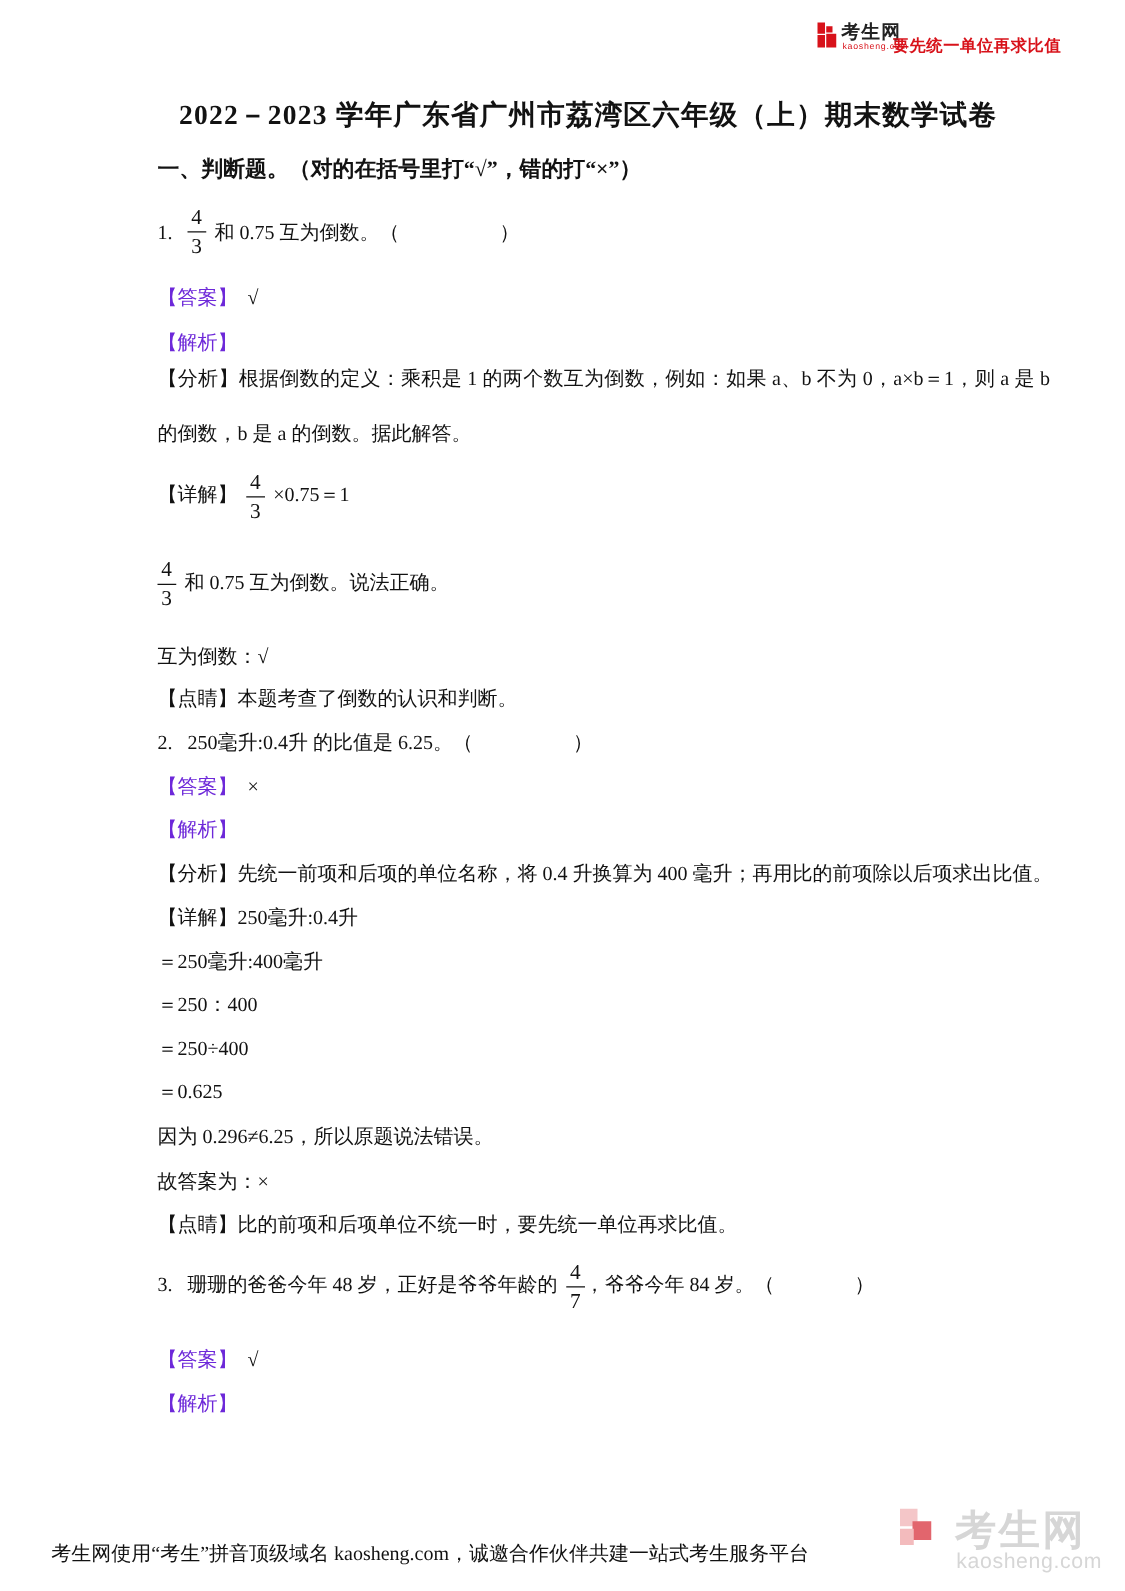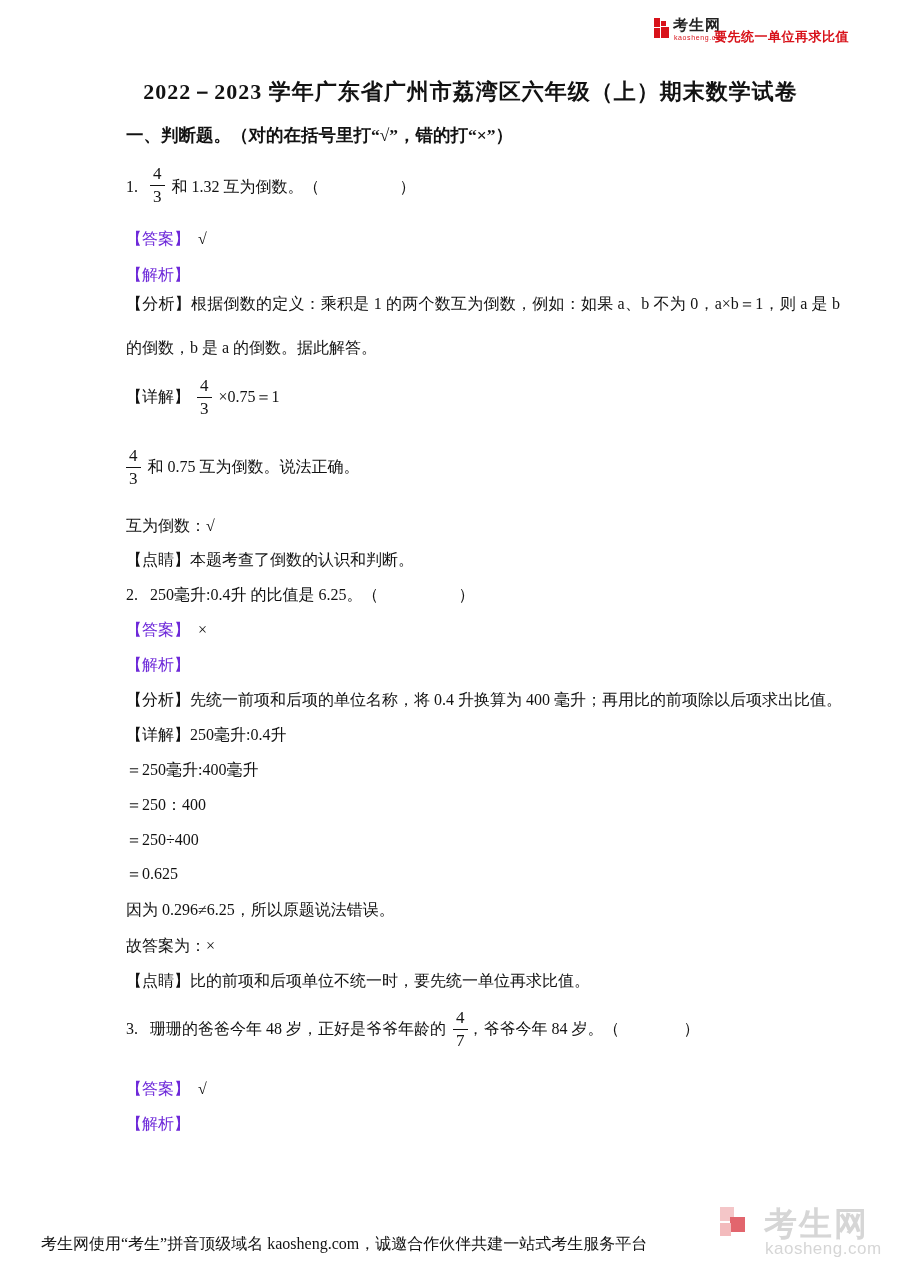--- a/index.html
+++ b/index.html
@@ -62,21 +62,21 @@
 
   <div class="abs title" style="top:78px">2022－2023 学年广东省广州市荔湾区六年级（上）期末数学试卷</div>
   <div class="abs section" style="top:123px">一、判断题。（对的在括号里打“√”，错的打“×”）</div>
 
   <div class="abs frow-end" style="top:164px">
     <span class="numgap">1.</span>
     <span class="frac sink gapR">
       <span class="fnum">4</span>
       <span class="fden">3</span>
     </span>
-    <span>和 1.32 互为倒数。（　　　　　）</span>
+    <span>和 0.75 互为倒数。（　　　　　）</span>
   </div>
 
   <div class="abs" style="top:229px">
     <span class="blue">【答案】</span><span class="val">√</span>
   </div>
 
   <div class="abs" style="top:265px">
     <span class="blue">【解析】</span>
   </div>
 

